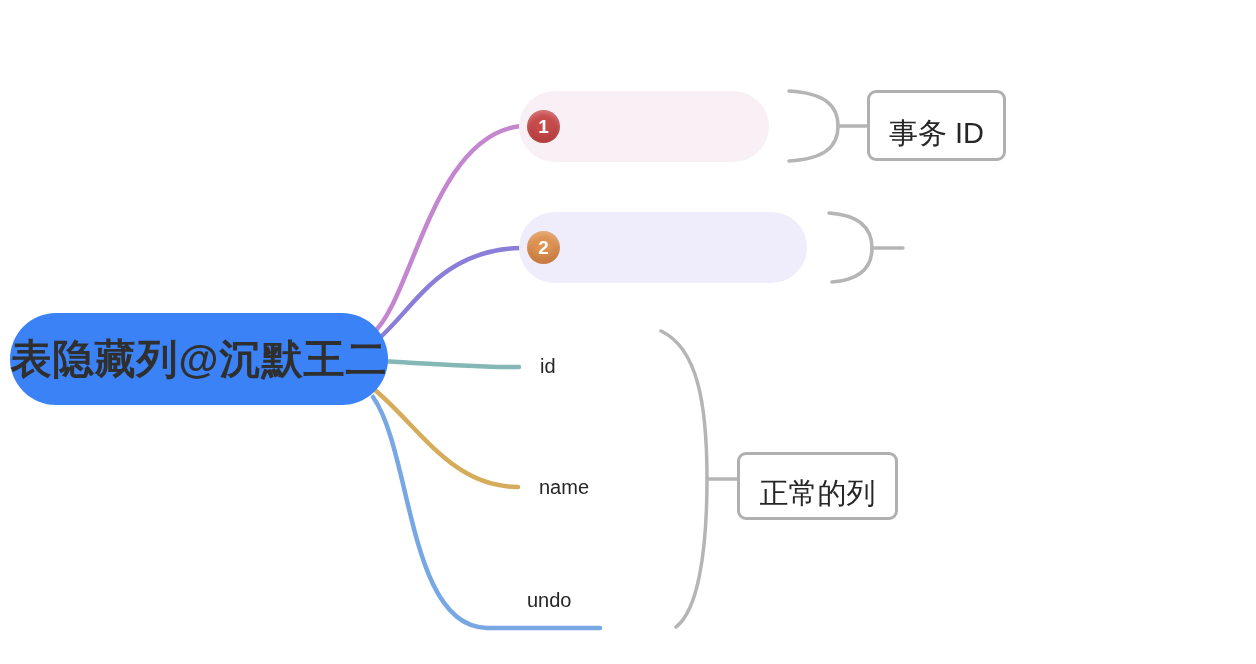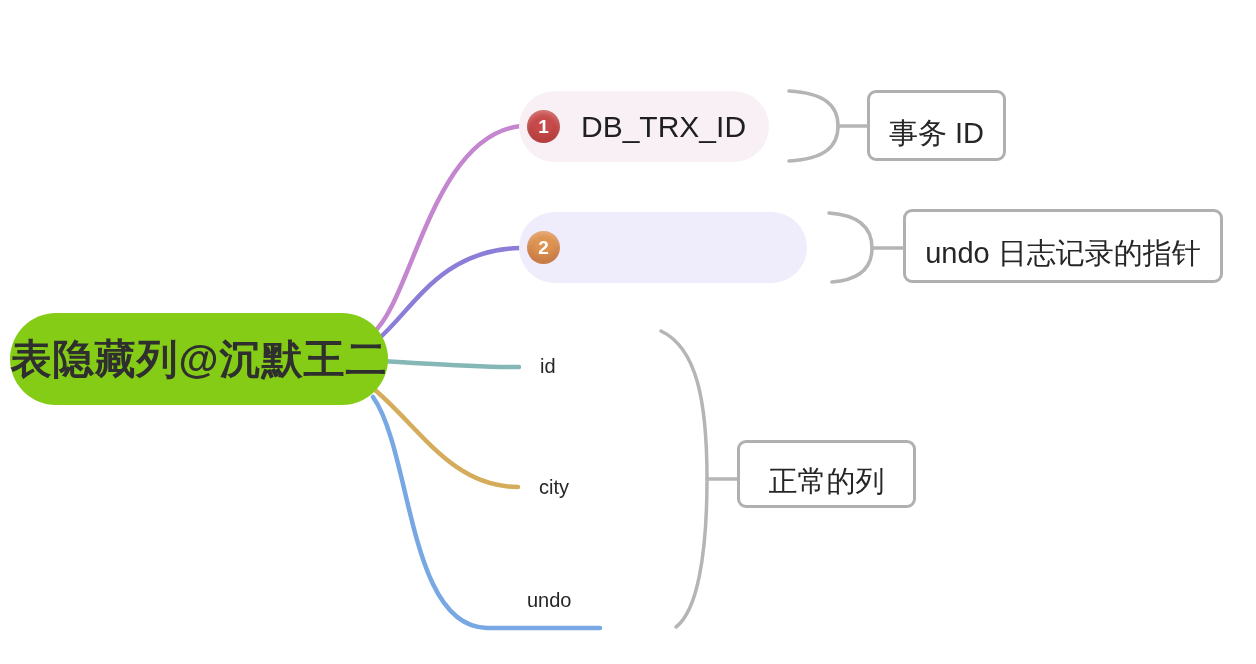--- a/index.html
+++ b/index.html
@@ -86,21 +86,21 @@
     cursor: pointer;
   }
   .callout-label {
     font-size: 29px;
     color: #262626;
     white-space: nowrap;
     margin-top: 16px;
   }
   .callout-1 { left: 867px; top: 90px;  width: 139px; height: 71px; }
   .callout-2 { left: 903px; top: 209px; width: 320px; height: 74px; }
-  .callout-3 { left: 737px; top: 440px; width: 179px; height: 68px; }
+  .callout-3 { left: 737px; top: 452px; width: 161px; height: 68px; }
 </style>
 </head>
 <body>
 
 <div class="canvas">
 
   <svg class="edge-layer" width="1256" height="664" viewBox="0 0 1256 664" fill="none">
 
     <path d="M 372 334 C 412 302, 432 135, 521 126" stroke-width="4.5" stroke-linecap="round" stroke="#c386cf"></path>
     <path d="M 375 342 C 412 312, 438 250, 520 248" stroke-width="4.5" stroke-linecap="round" stroke="#8b7ed8"></path>
@@ -111,40 +111,36 @@
     <path d="M 789 91 C 824 93, 838 105, 838 126 C 838 147, 824 159, 789 161" stroke-width="3.5" stroke-linecap="round" stroke="#b5b5b5"></path>
     <path d="M 838 126 H 867" stroke-width="3.5" stroke-linecap="round" stroke="#b5b5b5"></path>
 
     <path d="M 829 213 C 858 215, 872 227, 872 248 C 872 269, 858 280, 832 282" stroke-width="3.5" stroke-linecap="round" stroke="#b5b5b5"></path>
     <path d="M 872 248 H 903" stroke-width="3.5" stroke-linecap="round" stroke="#b5b5b5"></path>
 
     <path d="M 661 331 C 697 348, 707 402, 707 479 C 707 556, 697 611, 676 627" stroke-width="3.5" stroke-linecap="round" stroke="#b5b5b5"></path>
     <path d="M 707 479 H 737" stroke-width="3.5" stroke-linecap="round" stroke="#b5b5b5"></path>
   </svg>
 
-  <div class="node root-node" style="background: #84cc16;">
+  <div class="node root-node" style="background: #3b82f6;">
     <span class="root-label" style="color: rgb(47, 47, 47);">表隐藏列@沉默王二</span>
   </div>
 
   <div class="node pill pill-db-trx-id" style="background: rgb(249, 240, 246);">
     <span class="badge" style="background: rgb(200, 75, 75);">1</span>
-    <span class="pill-label">DB_TRX_ID</span>
   </div>
 
   <div class="node pill pill-db-roll-ptr" style="background: rgb(239, 236, 251);">
     <span class="badge" style="background: rgb(222, 147, 81);">2</span>
   </div>
 
   <div class="plain-label plain-id">id</div>
-  <div class="plain-label plain-name">city</div>
+  <div class="plain-label plain-name">name</div>
   <div class="plain-label plain-city">undo</div>
 
   <div class="callout-box callout-1" style="border-color: rgb(176, 176, 176);">
     <span class="callout-label">事务 ID</span>
-  </div>
-  <div class="callout-box callout-2" style="border-color: rgb(176, 176, 176);">
-    <span class="callout-label">undo 日志记录的指针</span>
   </div>
   <div class="callout-box callout-3" style="border-color: rgb(176, 176, 176);">
     <span class="callout-label">正常的列</span>
   </div>
 
 </div>
 
 </body></html>

